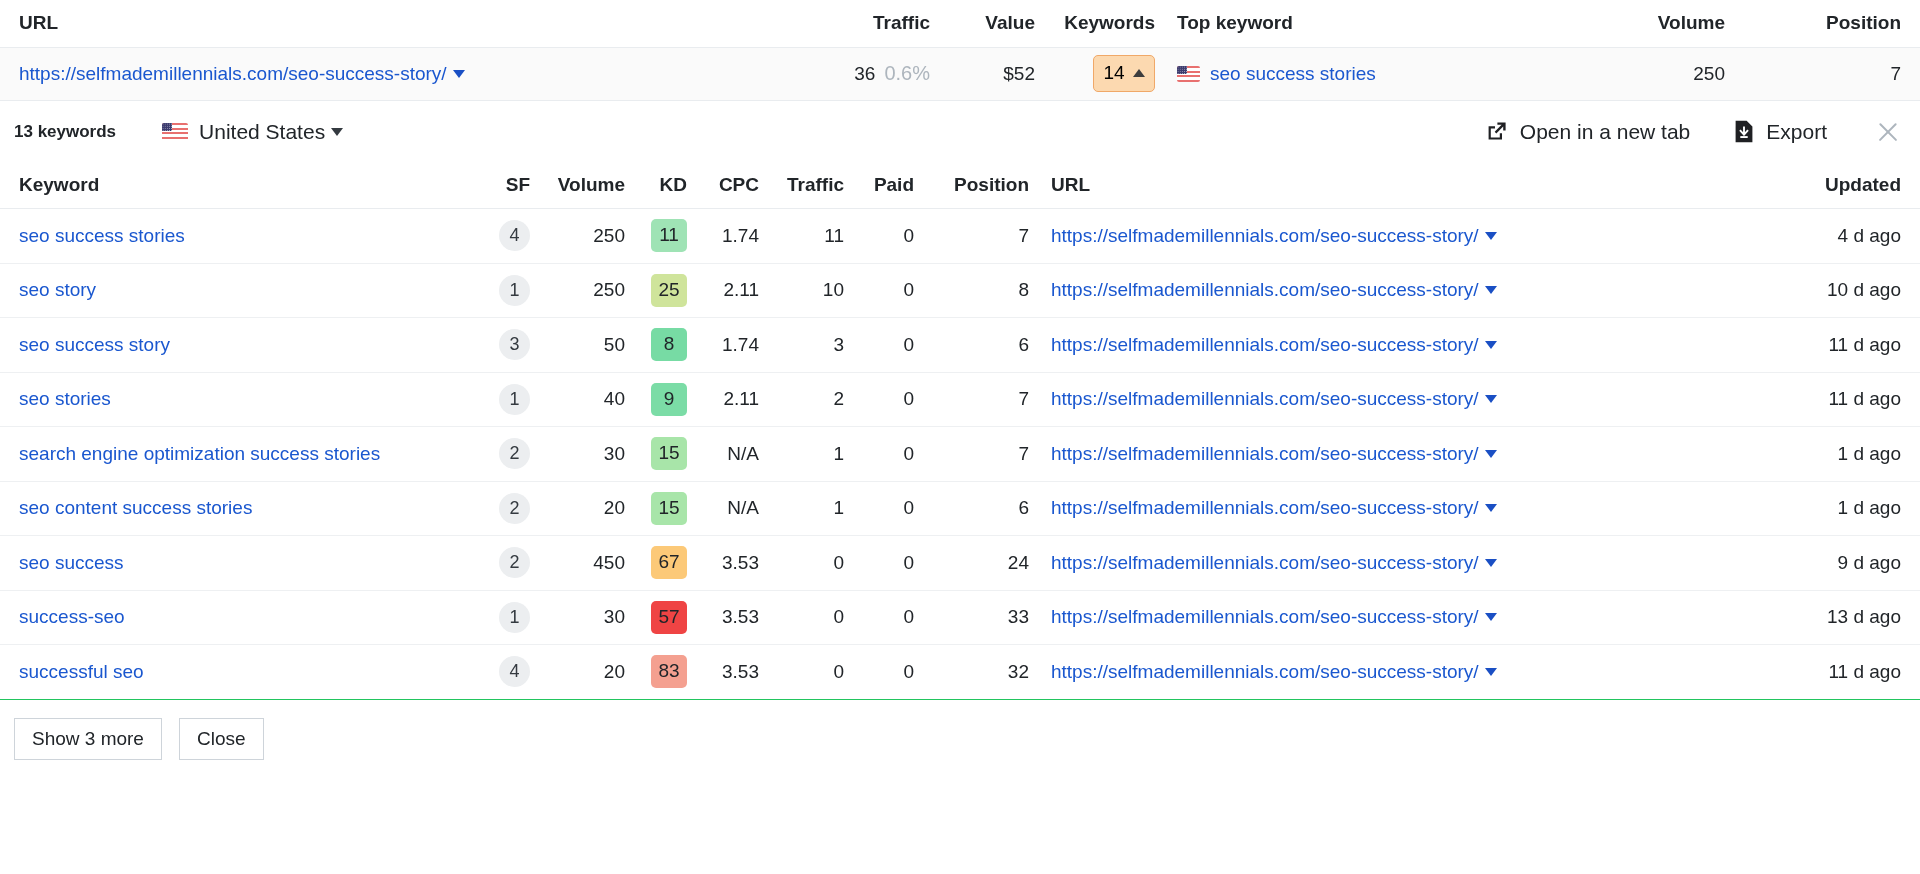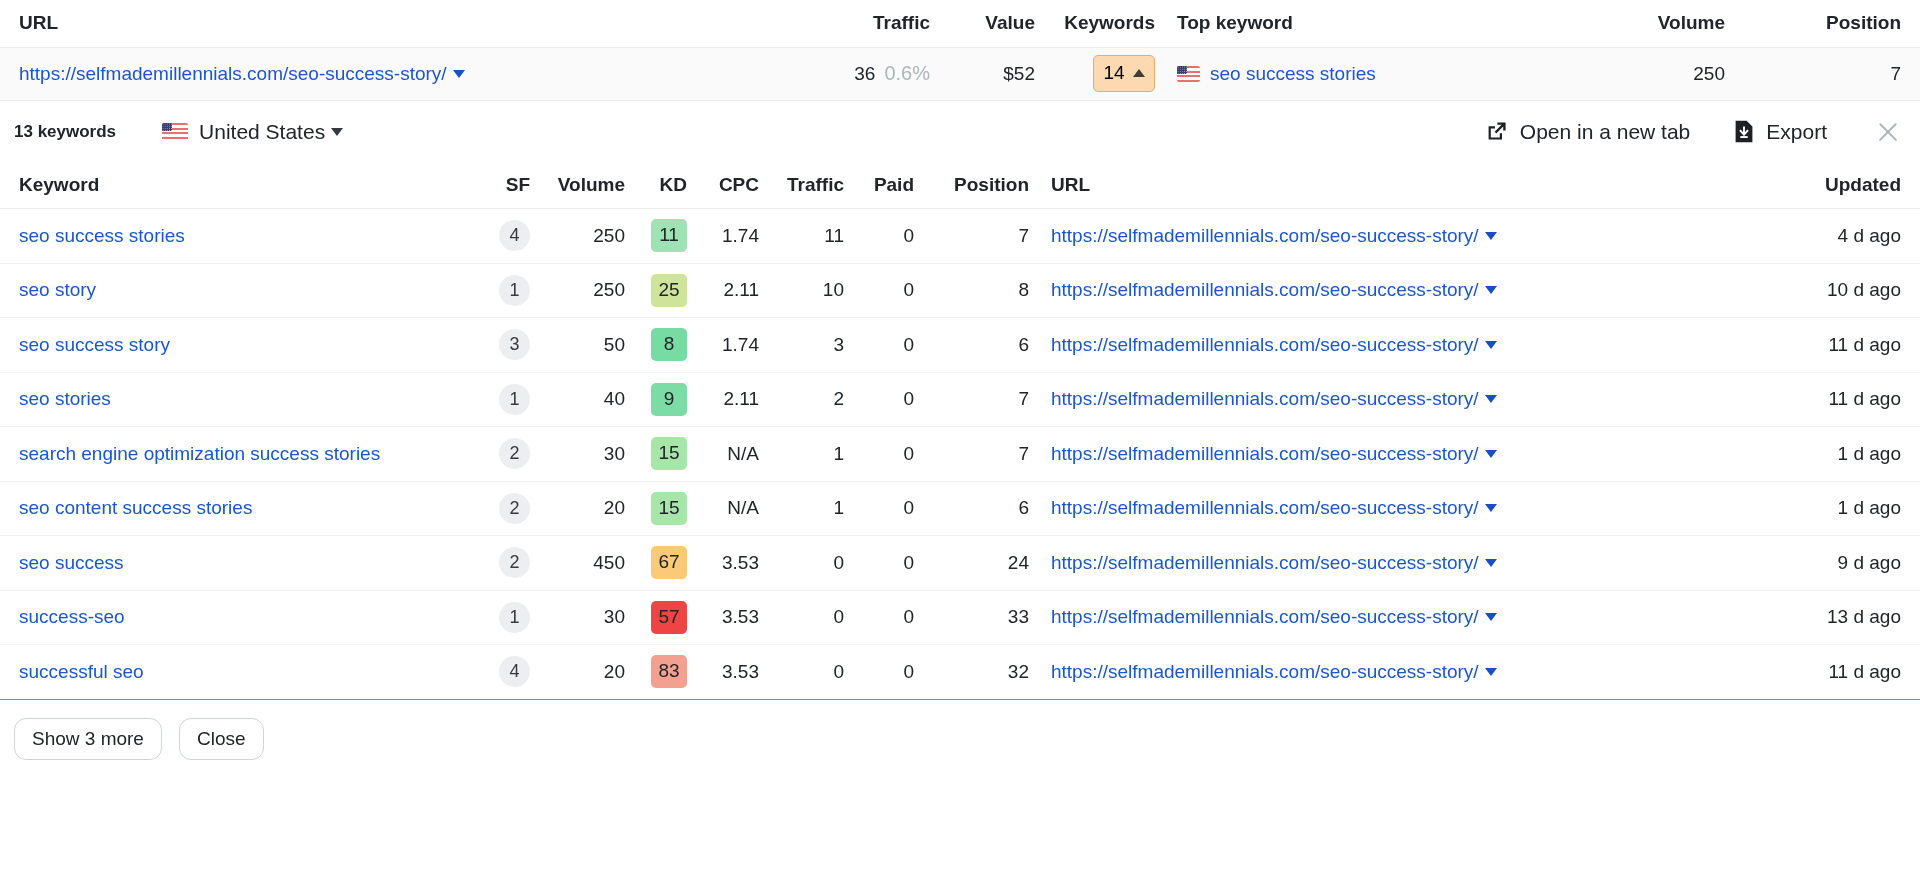--- a/index.html
+++ b/index.html
@@ -190,21 +190,21 @@
     align-items: center;
     padding: 18px 0 0 14px;
     gap: 17px;
   }
   .btn {
     font-family: "Liberation Sans", sans-serif;
     font-size: 19px;
     color: #212529;
     background: #ffffff;
     border: 1px solid #ced4da;
-    border-radius: 12px;
+    border-radius: 0;
     padding: 9px 17px 10px;
     cursor: pointer;
     line-height: 1.15;
   }
 </style>
 </head>
 <body>
 
 <table class="outer-table">
   <colgroup>

